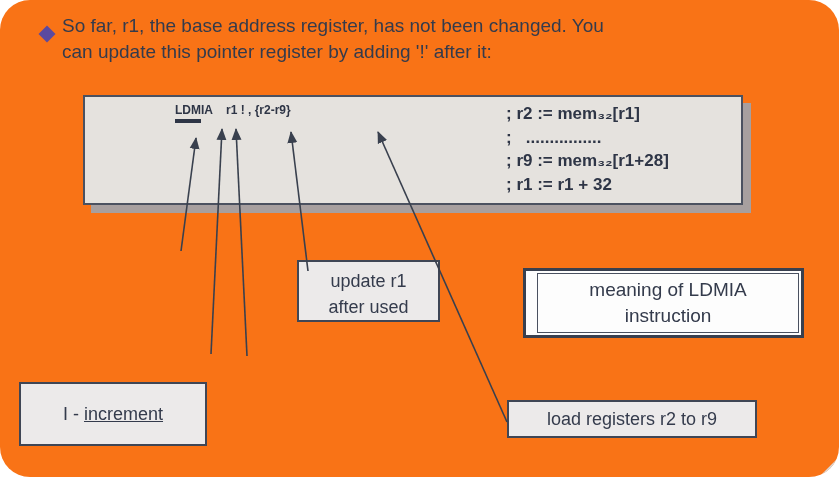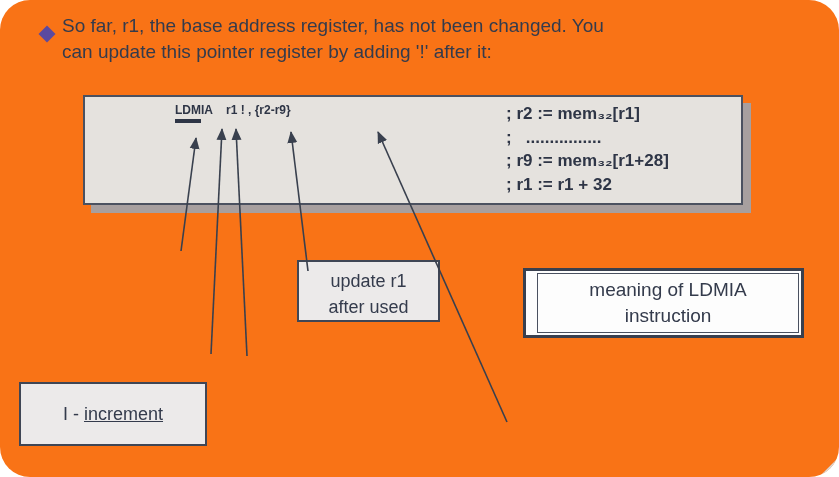--- a/index.html
+++ b/index.html
@@ -115,20 +115,23 @@
   <div class="lbl lbl-update">
     <span>update r1
 after used</span>
   </div>
 
   <div class="lbl lbl-increment">
     <div><span>I - </span><span class="underlined">increment</span></div>
   </div>
 
 
+  <div class="lbl lbl-registers">
+    <span>load registers r2 to r9</span>
+  </div>
 
   <div class="meaning-box">
     <div class="meaning-inner">meaning of LDMIA
 instruction</div>
   </div>
 
   <svg class="arrows" width="839" height="477" viewBox="0 0 839 477">
     <defs>
       <marker id="ah" markerUnits="userSpaceOnUse" markerWidth="14" markerHeight="12" refX="11" refY="6" orient="auto">
         <path d="M0,1 L12,6 L0,11 Z" fill="#39404e"></path>

